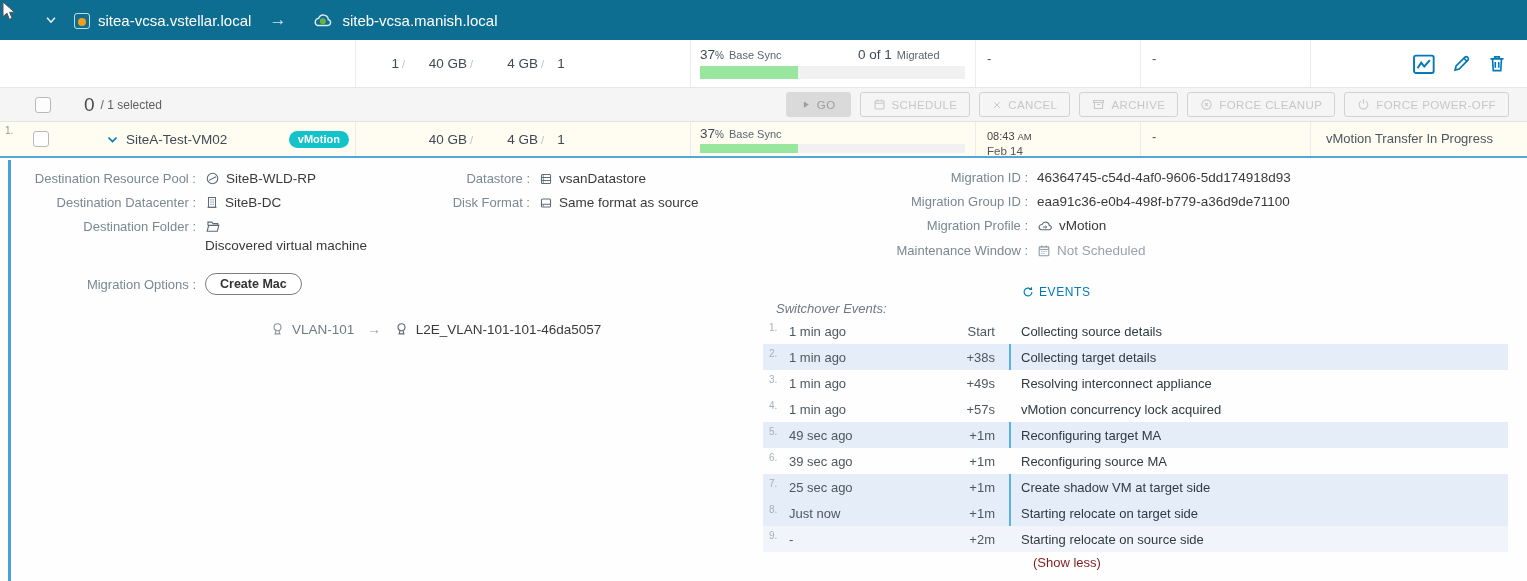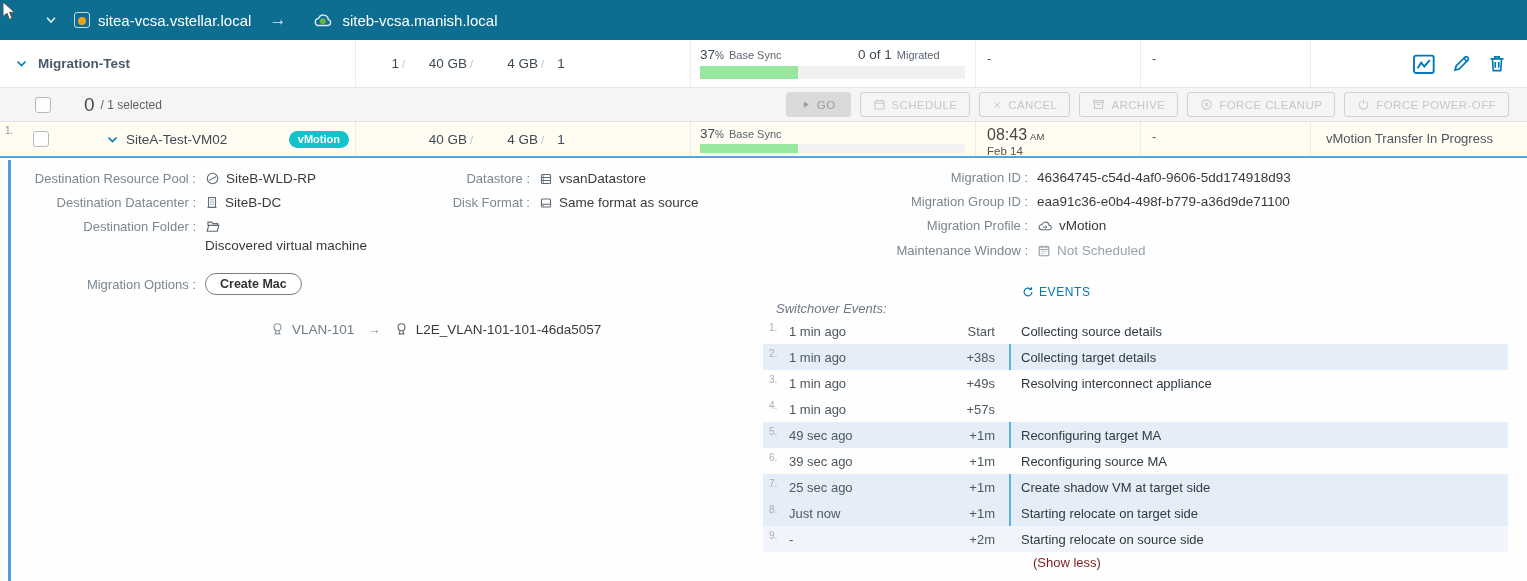--- a/index.html
+++ b/index.html
@@ -3,21 +3,21 @@
 <meta charset="utf-8">
 <style>
   * { margin:0; padding:0; box-sizing:border-box; }
   body { font-family:"Liberation Sans",sans-serif; background:#fff; }
   .app { position:relative; width:1527px; height:581px; background:#fff; overflow:hidden; }
 
   
   .header { position:absolute; top:0; left:0; right:0; height:40px; background:#0d6e92; display:flex; align-items:center; color:#fff; }
   .cursor { position:absolute; top:1px; left:1px; z-index:20; }
   .hdr-chevron { margin-left:44px; display:flex; align-items:center; cursor:pointer; }
-  .site-entry { display:flex; align-items:flex-start; gap:8px; margin-left:16px; font-size:15px; }
+  .site-entry { display:flex; align-items:flex-end; gap:8px; margin-left:16px; font-size:15px; }
   .vc-icon { position:relative; width:16px; height:16px; border:1.5px solid rgba(255,255,255,.75); border-radius:3px; display:inline-block; }
   .vc-icon::after { content:''; position:absolute; left:3px; top:4px; width:8px; height:8px; border-radius:50%; background:#f0a01e; }
   .hdr-arrow { margin:0 10px 0 18px; font-size:17px; color:#cfe8f3; }
 
   
   .vdiv { position:absolute; top:0; bottom:0; width:0; border-left:1px solid #ececec; }
   .cb { width:16px; height:16px; border:1px solid #b9b9b9; border-radius:3px; background:#fff; flex:none; cursor:pointer; }
   .stats { position:absolute; left:355px; width:335px; height:100%; display:flex; align-items:center; font-size:13.5px; color:#3f4a55; }
   .stats .c1 { width:50px; text-align:right; }
   .stats .c2 { width:68px; text-align:right; }
@@ -59,21 +59,21 @@
   .vm-row { position:absolute; top:122px; left:0; right:0; height:36px; background:#fffdf2; border-bottom:2px solid #54a5d8; }
   .vm-index { position:absolute; left:5px; top:3px; font-size:10px; color:#8d97a0; }
   .vm-name { position:absolute; left:0; width:355px; height:100%; display:flex; align-items:center; }
   .vm-name .cb { margin-left:33px; }
   .vm-name .chev { margin-left:57px; display:flex; cursor:pointer; }
   .vm-name .nm { margin-left:7px; font-size:13.5px; color:#3f4a55; }
   .badge { margin-left:auto; margin-right:6px; background:#12c3c9; color:#fff; font-size:11px; font-weight:bold; padding:2.5px 9px; border-radius:10px; }
   .vm-prog { padding-top:4px; }
   .vm-prog .bar { height:9px; margin-top:3px; }
   .vm-date { position:absolute; left:975px; width:165px; padding:4px 0 0 12px; color:#474747; }
-  .vm-date .t { font-size:16px;text-align:center; }
+  .vm-date .t { font-size:11px;text-align:center; }
   .vm-date .mer { font-size:9.5px; margin-left:3px; }
   .vm-date .d { font-size:11.5px; color:#555; margin-top:1px; }
   .vm-d1 { position:absolute; left:1140px; width:170px; padding:7px 0 0 12px; }
   .vm-status { position:absolute; left:1310px; right:0; padding:9px 0 0 16px; font-size:13px; color:#4c565e; }
 
   
   .details { position:absolute; top:160px; left:0; right:0; bottom:0; background:#fefefe; }
   .details::before { content:''; position:absolute; left:8px; top:0; bottom:0; width:3px; background:#4aa2d9; }
   .fblock { position:absolute; }
   .frow { display:flex; align-items:center; margin-bottom:7px; min-height:17px; }
@@ -136,28 +136,20 @@
     </span>
   </div>
 
   <div class="group-row">
     <span class="vdiv" style="left:355px"></span>
     <span class="vdiv" style="left:690px"></span>
     <span class="vdiv" style="left:975px"></span>
     <span class="vdiv" style="left:1140px"></span>
     <span class="vdiv" style="left:1310px"></span>
 
-    <div class="gname">
-      <span class="act-icon">
-        <svg width="13" height="13" viewBox="0 0 16 16">
-            <path d="M3 5.5 L8 10.5 L13 5.5" fill="none" stroke="#0079b8" stroke-width="2"></path>
-          </svg>
-      </span>
-      <span class="nm">Migration-Test</span>
-    </div>
 
     <div class="stats">
       <span class="c1"><span>1</span><span class="sep">/</span></span>
       <span class="c2"><span>40 GB</span><span class="sep">/</span></span>
       <span class="c3"><span>4 GB</span><span class="sep">/</span></span>
       <span class="c4">1</span>
     </div>
 
     <div class="prog-cell">
       <div class="prog-line">
@@ -459,20 +451,21 @@
       <div class="ev-row">
         <span class="ev-num">3.</span>
           <span class="ev-time">1 min ago</span>
           <span class="ev-off">+49s</span>
           <span class="ev-desc">Resolving interconnect appliance</span>
       </div>
       <div class="ev-row">
         <span class="ev-num">4.</span>
           <span class="ev-time">1 min ago</span>
           <span class="ev-off">+57s</span>
+          <span class="ev-desc">vMotion concurrency lock acquired</span>
       </div>
       <div class="ev-row hl">
         <span class="ev-num">5.</span>
           <span class="ev-time">49 sec ago</span>
           <span class="ev-off">+1m</span>
           <span class="ev-desc">Reconfiguring target MA</span>
       </div>
       <div class="ev-row">
         <span class="ev-num">6.</span>
           <span class="ev-time">39 sec ago</span>

